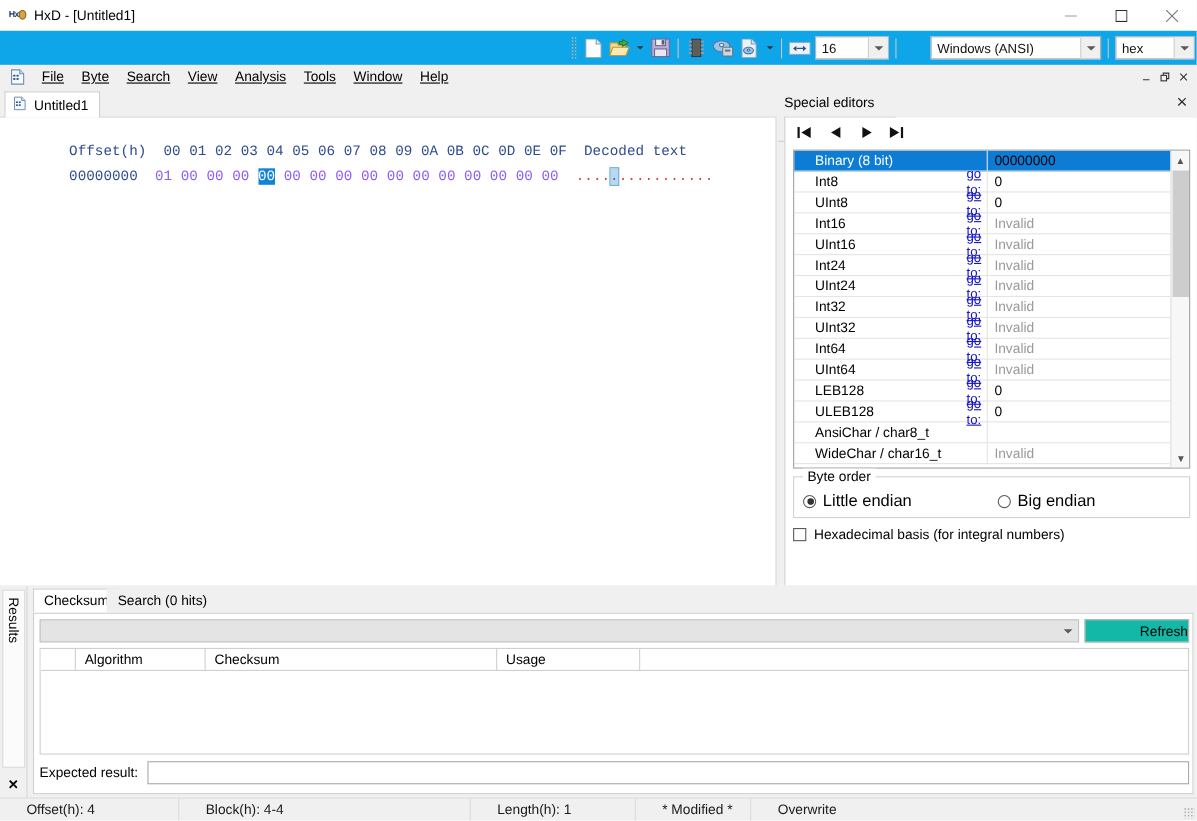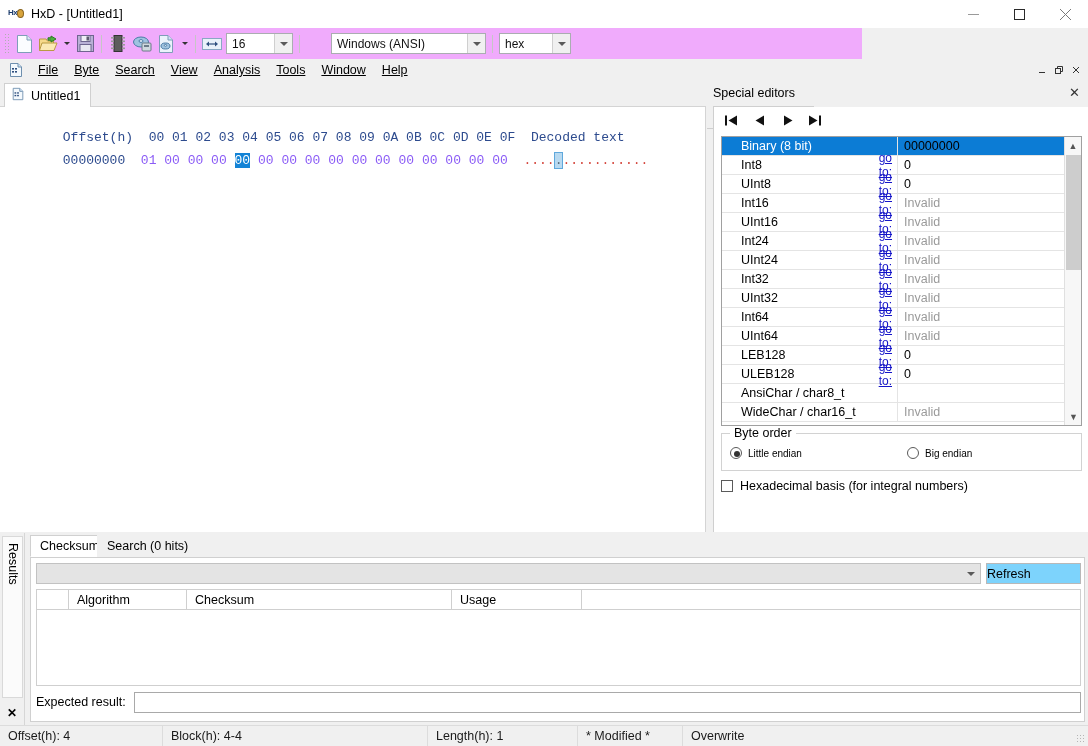--- a/index.html
+++ b/index.html
@@ -33,22 +33,22 @@
   .title-text { font-size: 12.5px; color: #000; }
   .winbtns { position:absolute; right:0; top:0; height:28px; display:flex; }
   .winbtn {
     width: 46px; height: 28px; display:flex; align-items:center; justify-content:center;
     font-size: 12px; color:#2a2a2a;
   }
   .winbtn svg { display:block; }
 
   
   .toolbar {
-    position: absolute; left:0; top:28px; width:862px; height:31px;
-    background: #f0abfc; display:flex; align-items:center;
+    position: absolute; left:0; top:28px; width:1088px; height:31px;
+    background: #0ea5e9; display:flex; align-items:center;justify-content:flex-end;
   }
   .tb-grip {
     width:5px; height:21px; margin:0 3px 0 4px;
     background-image: radial-gradient(circle, #b0b0b0 0.8px, transparent 1px);
     background-size: 3px 3px;
   }
   .tb-btn {
     width:24px; height:24px; display:flex; align-items:center; justify-content:center;
     position:relative;
   }
@@ -153,21 +153,21 @@
   .di-sb .thumb { position:absolute; left:1px; top:18px; width:15px; height:115px; background:#cdcdcd; }
 
   .bo-group {
     position:absolute; left:7px; top:326px; width:361px; height:38px;
     border:1px solid #d2d2d2;
     padding-left:29px;
   }
   .bo-legend {
     position:absolute; left:8px; top:-8px; background:#fff; padding:0 4px; font-size:12.5px;
   }
-  .radio-wrap { position:absolute; top:13px; display:flex; align-items:center; font-size:10px; }
+  .radio-wrap { position:absolute; top:13px; display:flex; align-items:center; font-size:15px; }
   .radio {
     width:12px;height:12px;border:1px solid #5a5a5a;border-radius:50%;
     margin-right:6px; position:relative; background:#fff;
   }
   .radio.on::after {
     content:''; position:absolute; left:2.5px; top:2.5px; width:6px; height:6px;
     border-radius:50%; background:#333;
   }
   .cb-wrap { position:absolute; left:7px; top:372px; display:flex; align-items:center; font-size:12.5px; }
   .cbox { width:12px;height:12px;border:1px solid #5a5a5a;background:#fff;margin-right:7px; }
@@ -206,22 +206,22 @@
   .cs-combo {
     position:absolute; left:5px; top:5px; width:945px; height:21px;
     background:#e4e4e4; border:1px solid #c2c2c2; display:flex; align-items:center;
   }
   .cs-combo .drop {
     position:absolute; right:0; top:0; width:18px; height:19px;
     display:flex; align-items:center; justify-content:center;
   }
   .refresh-btn {
     position:absolute; left:955px; top:5px; width:95px; height:21px;
-    background:#7dd3fc; border:1px solid #b8b8b8;
-    display:flex; align-items:center; justify-content:flex-start; font-size:12.5px;
+    background:#14b8a6; border:1px solid #b8b8b8;
+    display:flex; align-items:center; justify-content:flex-end; font-size:12.5px;
   }
   .cs-grid {
     position:absolute; left:5px; top:31px; width:1045px; height:97px;
     border:1px solid #cfcfcf; background:#fff;
   }
   .cs-hdrrow { display:flex; height:20px; background:#fff; border-bottom:1px solid #cfcfcf; }
   .cs-hdr { border-right:1px solid #cfcfcf; padding-left:8px; font-size:12.5px;
             display:flex; align-items:center; height:20px; }
   .exp-row {
     position:absolute; left:5px; top:131px; width:1045px; height:26px;
@@ -231,21 +231,21 @@
   .exp-input {
     flex:1 1 auto; height:21px; background:#fff; border:1px solid #a9a9a9;
   }
 
   
   .statusbar {
     position:absolute; left:0; top:725px; width:1088px; height:21px;
     background:#f0f0f0; border-top:1px solid #dcdcdc; display:flex; align-items:center;
   }
   .sb-cell { font-size:12.5px; color:#1a1a1a; height:21px; display:flex; align-items:center;
-             padding-left:8px; border-right:1px solid #dcdcdc; }
+             padding-left:24px; border-right:1px solid #dcdcdc; }
   .sb-grip {
     position:absolute; right:2px; bottom:2px; width:10px; height:10px;
     background-image: radial-gradient(circle, #b5b5b5 0.8px, transparent 1px);
     background-size: 3px 3px;
   }
 </style>
 </head>
 <body>
 
 <div id="app">

